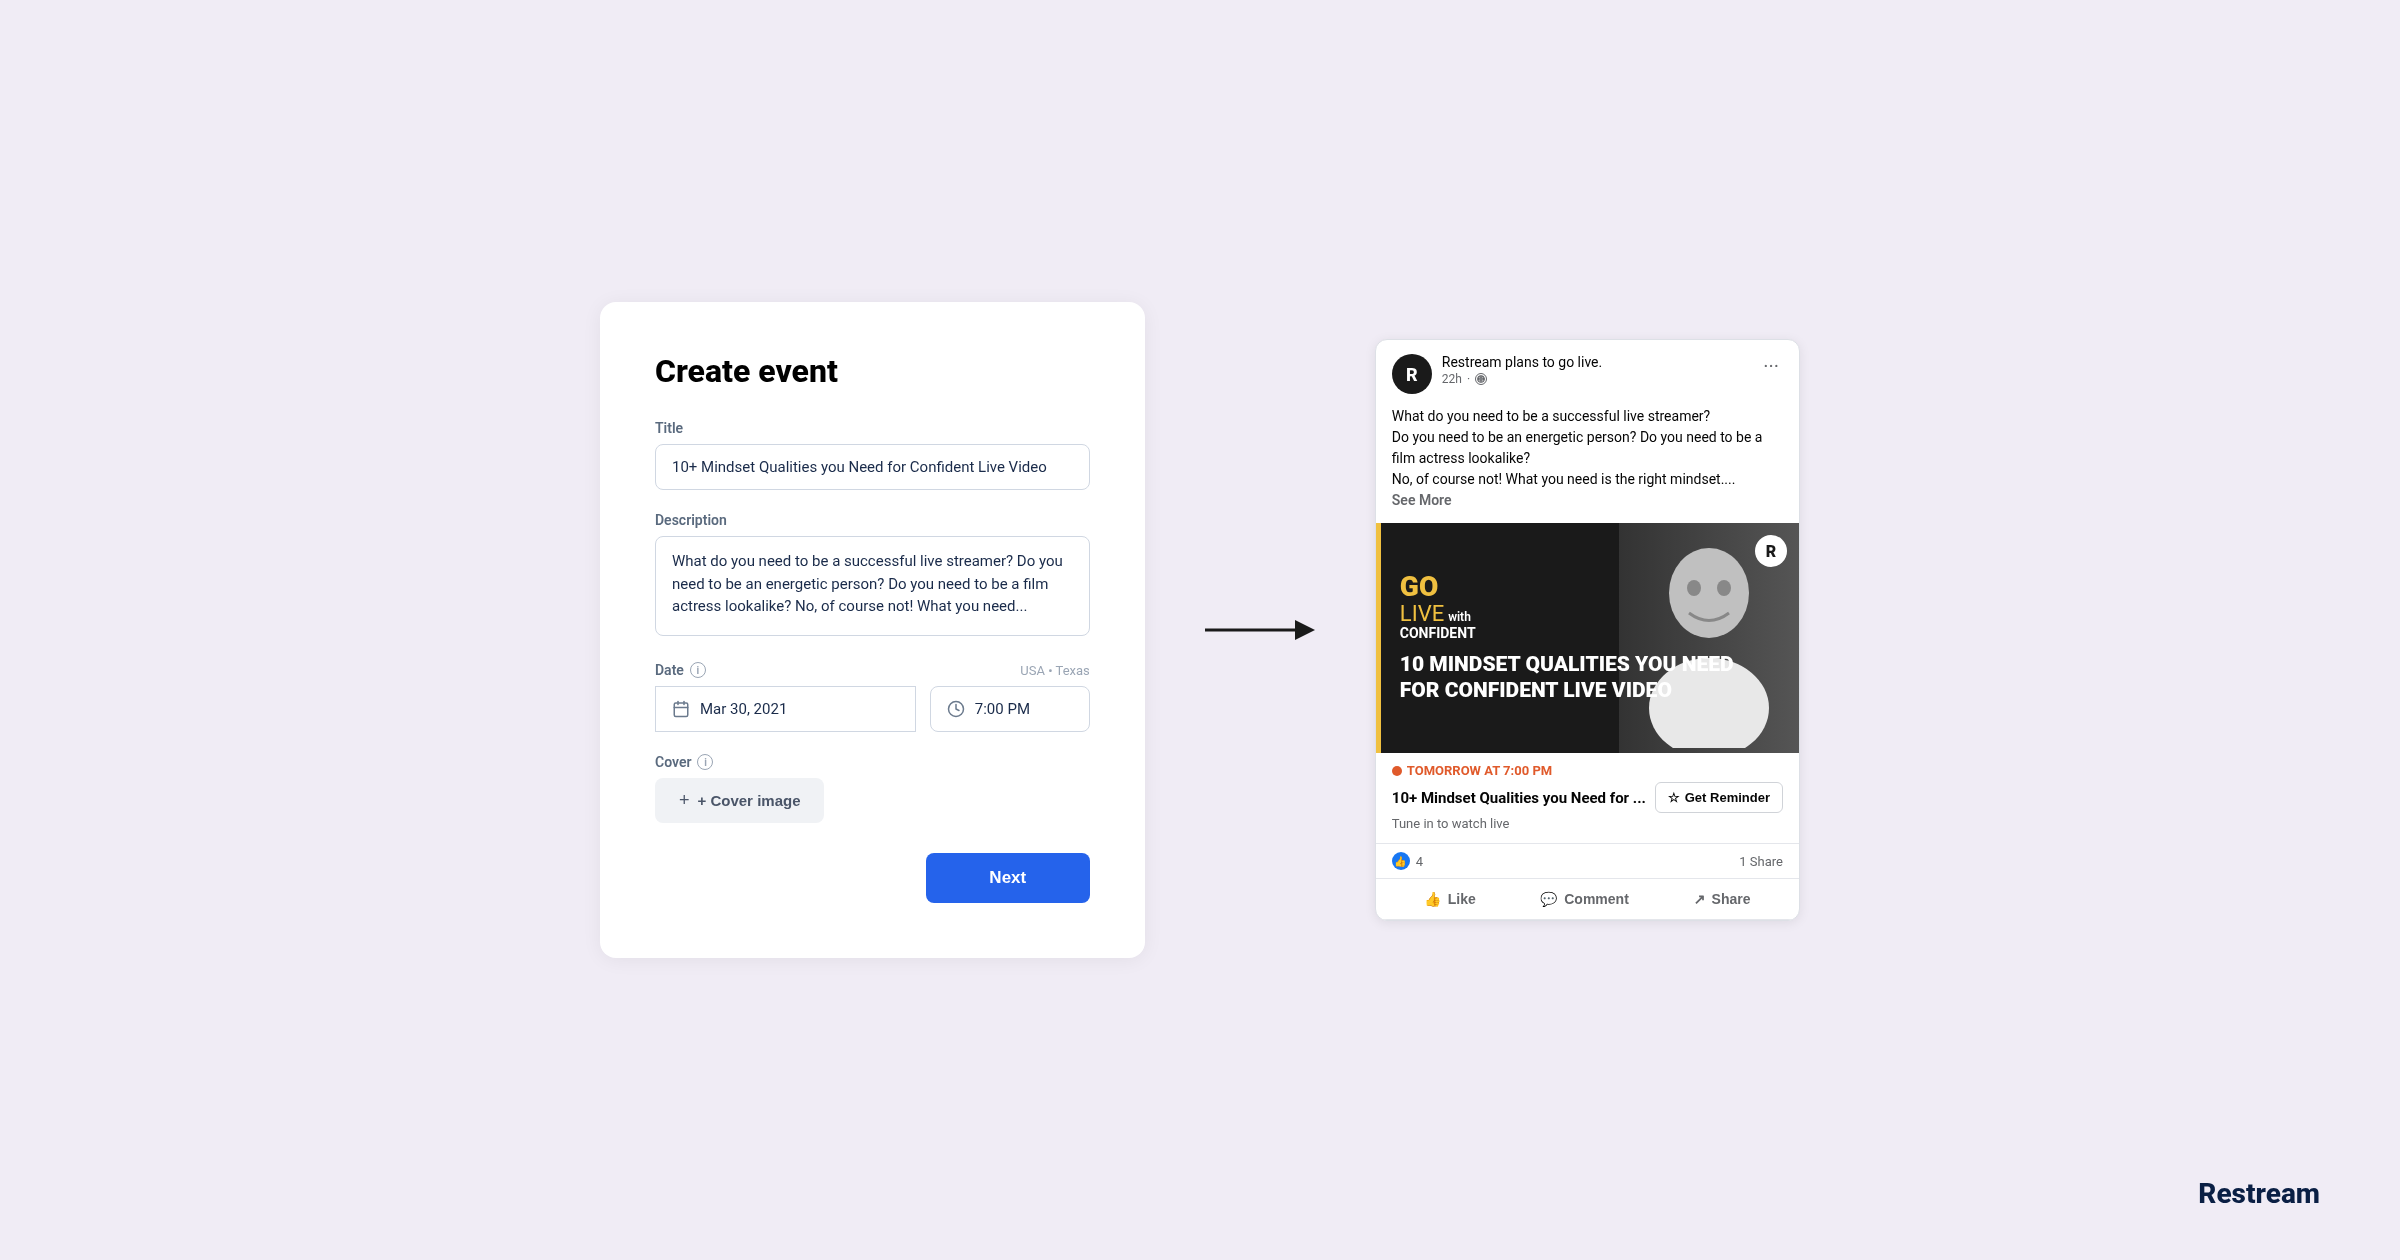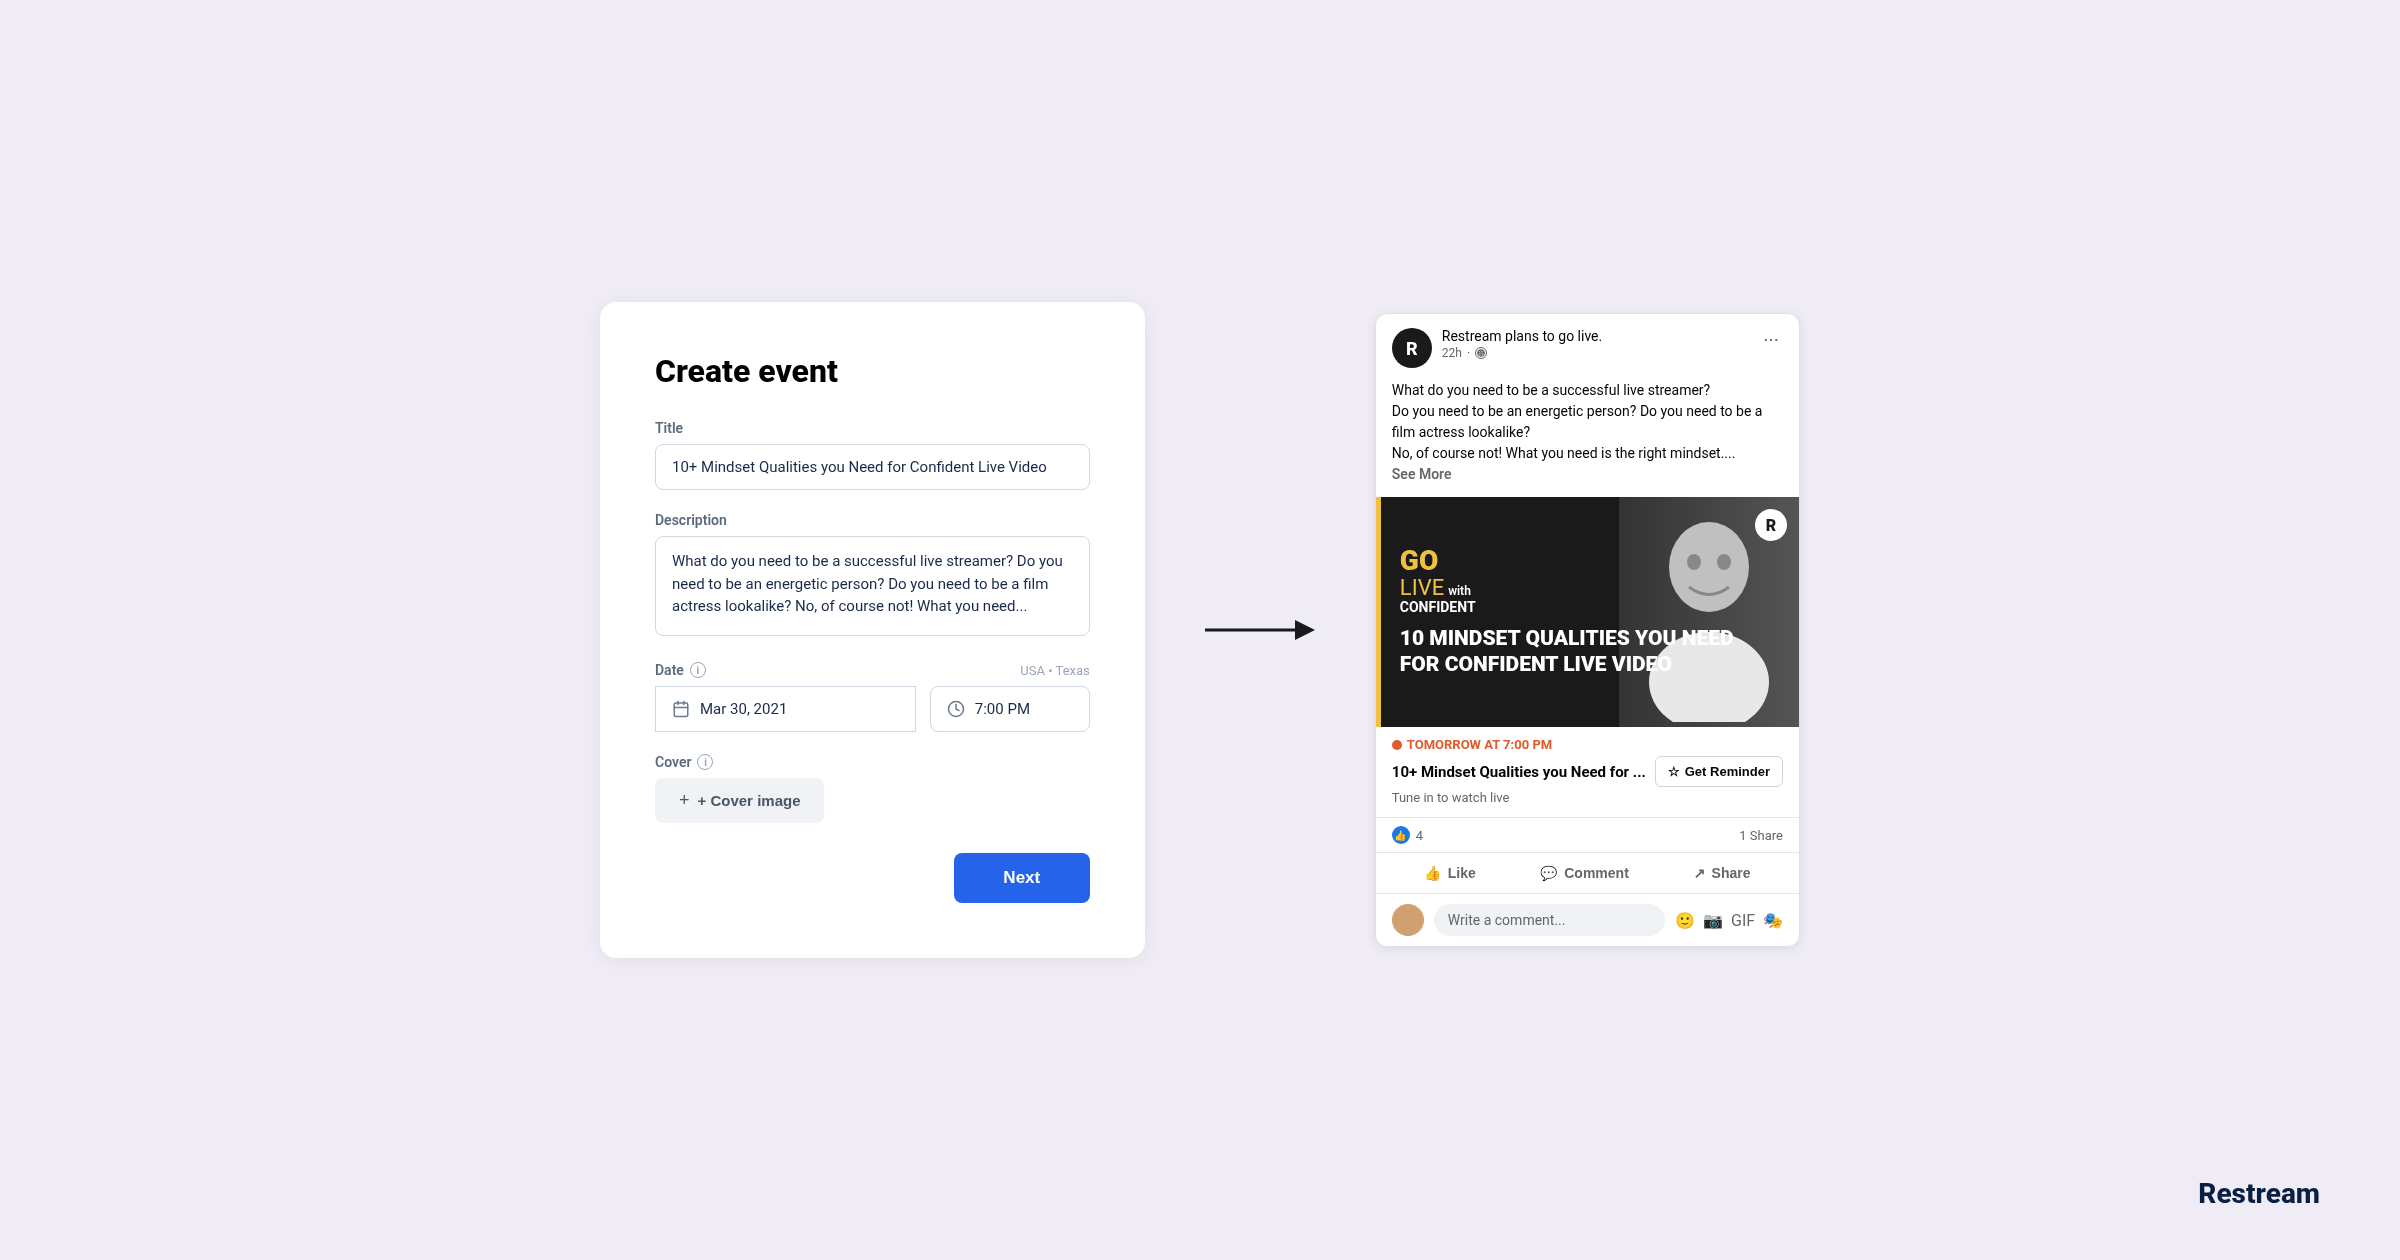--- a/index.html
+++ b/index.html
@@ -158,21 +158,21 @@
       border: none;
       border-radius: 8px;
       font-size: 15px;
       font-weight: 600;
       color: #4a5568;
       cursor: pointer;
     }
 
     .next-btn {
       display: block;
-      width: 136px;
+      width: 164px;
       margin-left: auto;
       margin-top: 30px;
       padding: 15px 30px;
       background: #2563eb;
       color: #ffffff;
       border: none;
       border-radius: 8px;
       font-size: 17px;
       font-weight: 700;
       cursor: pointer;
@@ -693,32 +693,20 @@
         <button class="fb-action-btn">
           <span>💬</span>
           <span>Comment</span>
         </button>
         <button class="fb-action-btn">
           <span>↗</span>
           <span>Share</span>
         </button>
       </div>
 
-      <div class="fb-comment-row">
-        <div class="fb-user-avatar"></div>
-        <div class="fb-comment-input">
-          <span style="color:#65676b;">Write a comment...</span>
-        </div>
-        <div class="fb-comment-icons">
-          <span class="fb-icon-btn">🙂</span>
-          <span class="fb-icon-btn">📷</span>
-          <span class="fb-icon-btn">GIF</span>
-          <span class="fb-icon-btn">🎭</span>
-        </div>
-      </div>
 
     </div>
 
   </div>
 
   <div class="brand-logo" style="position:absolute; bottom:50px; right:80px; font-size:28px; font-weight:800; color:#0a1f44;">Restream</div>
 
 </div>
 
 </body></html>

